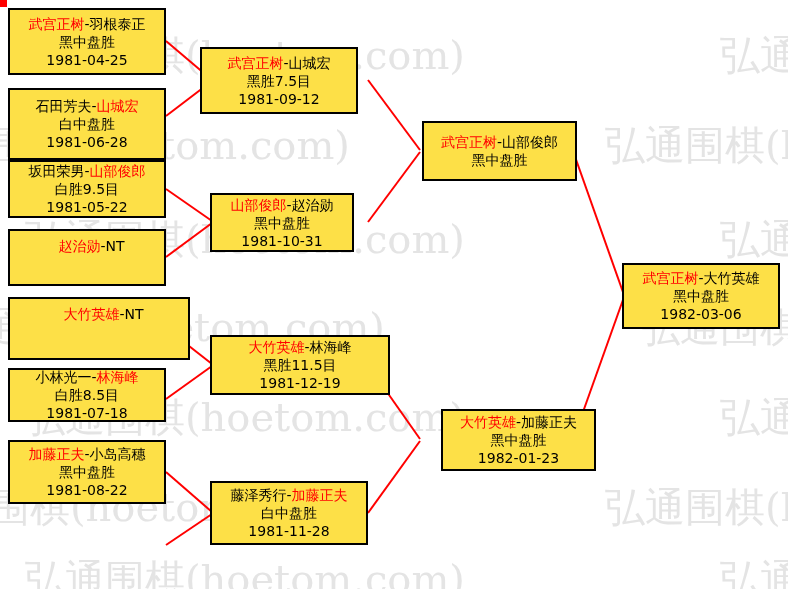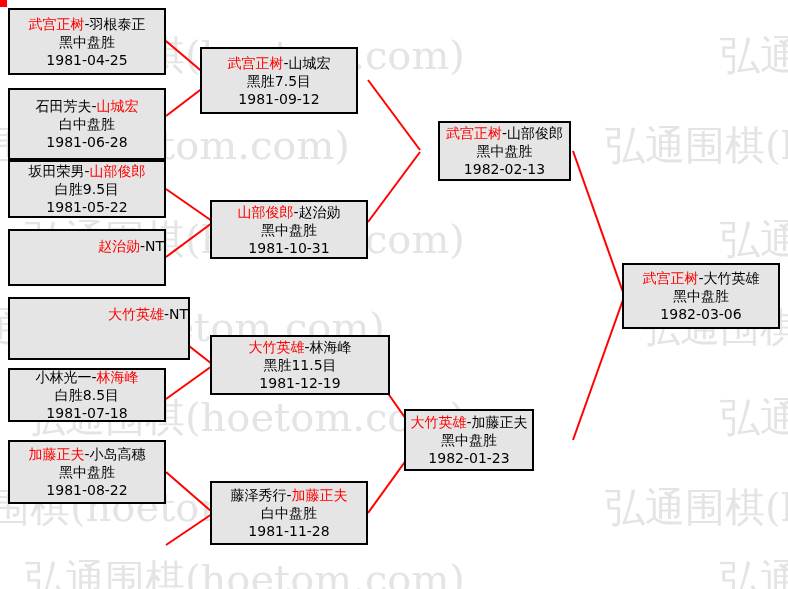--- a/index.html
+++ b/index.html
@@ -22,34 +22,34 @@
     font-family: "DejaVu Serif", "Liberation Serif", serif;
   }
   .wm-row span + span { margin-left: 255px; }
   
   .lines { position: absolute; left: 0; top: 0; z-index: 1; }
   .lines line { stroke: #ff0000; stroke-width: 2; }
   
   .box {
     position: absolute;
     z-index: 2;
-    background: #e5e5e5;
+    background: #fde047;
     border: 2px solid #000000;
     font-size: 14px;
     line-height: 18px;
     text-align: center;
     color: #000000;
     display: flex;
     flex-direction: column;
     justify-content: center;
   }
   .box .win { color: #ff0000; }
   .box.nt {
     justify-content: flex-start;
-    text-align: right;
+    text-align: center;
     padding: 6px 0 0 9px;
   }
   .corner {
     position: absolute; left: 0; top: 0;
     width: 7px; height: 7px;
     background: #ff0000;
     z-index: 3;
   }
 </style>
 </head>
@@ -124,45 +124,44 @@
     <div>1981-08-22</div>
   </div>
 
 
   <div class="box" style="left:200px;top:47px;width:158px;height:67px">
     <div><span class="win">武宫正树</span><span>-</span><span>山城宏</span></div>
     <div>黑胜7.5目</div>
     <div>1981-09-12</div>
   </div>
 
-  <div class="box" style="left:210px;top:200px;width:158px;height:59px">
+  <div class="box" style="left:210px;top:193px;width:144px;height:59px">
     <div><span class="win">山部俊郎</span><span>-</span><span>赵治勋</span></div>
     <div>黑中盘胜</div>
     <div>1981-10-31</div>
   </div>
 
   <div class="box" style="left:210px;top:335px;width:180px;height:60px">
     <div><span class="win">大竹英雄</span><span>-</span><span>林海峰</span></div>
     <div>黑胜11.5目</div>
     <div>1981-12-19</div>
   </div>
 
   <div class="box" style="left:210px;top:481px;width:158px;height:64px">
     <div><span>藤泽秀行</span><span>-</span><span class="win">加藤正夫</span></div>
     <div>白中盘胜</div>
     <div>1981-11-28</div>
   </div>
 
-  <div class="box" style="left:438px;top:121px;width:133px;height:60px">
+  <div class="box" style="left:422px;top:121px;width:155px;height:60px">
     <div><span class="win">武宫正树</span><span>-</span><span>山部俊郎</span></div>
     <div>黑中盘胜</div>
-    <div>1982-02-13</div>
   </div>
 
-  <div class="box" style="left:404px;top:409px;width:130px;height:62px">
+  <div class="box" style="left:441px;top:409px;width:155px;height:62px">
     <div><span class="win">大竹英雄</span><span>-</span><span>加藤正夫</span></div>
     <div>黑中盘胜</div>
     <div>1982-01-23</div>
   </div>
 
   <div class="box" style="left:622px;top:263px;width:158px;height:66px">
     <div><span class="win">武宫正树</span><span>-</span><span>大竹英雄</span></div>
     <div>黑中盘胜</div>
     <div>1982-03-06</div>
   </div>

